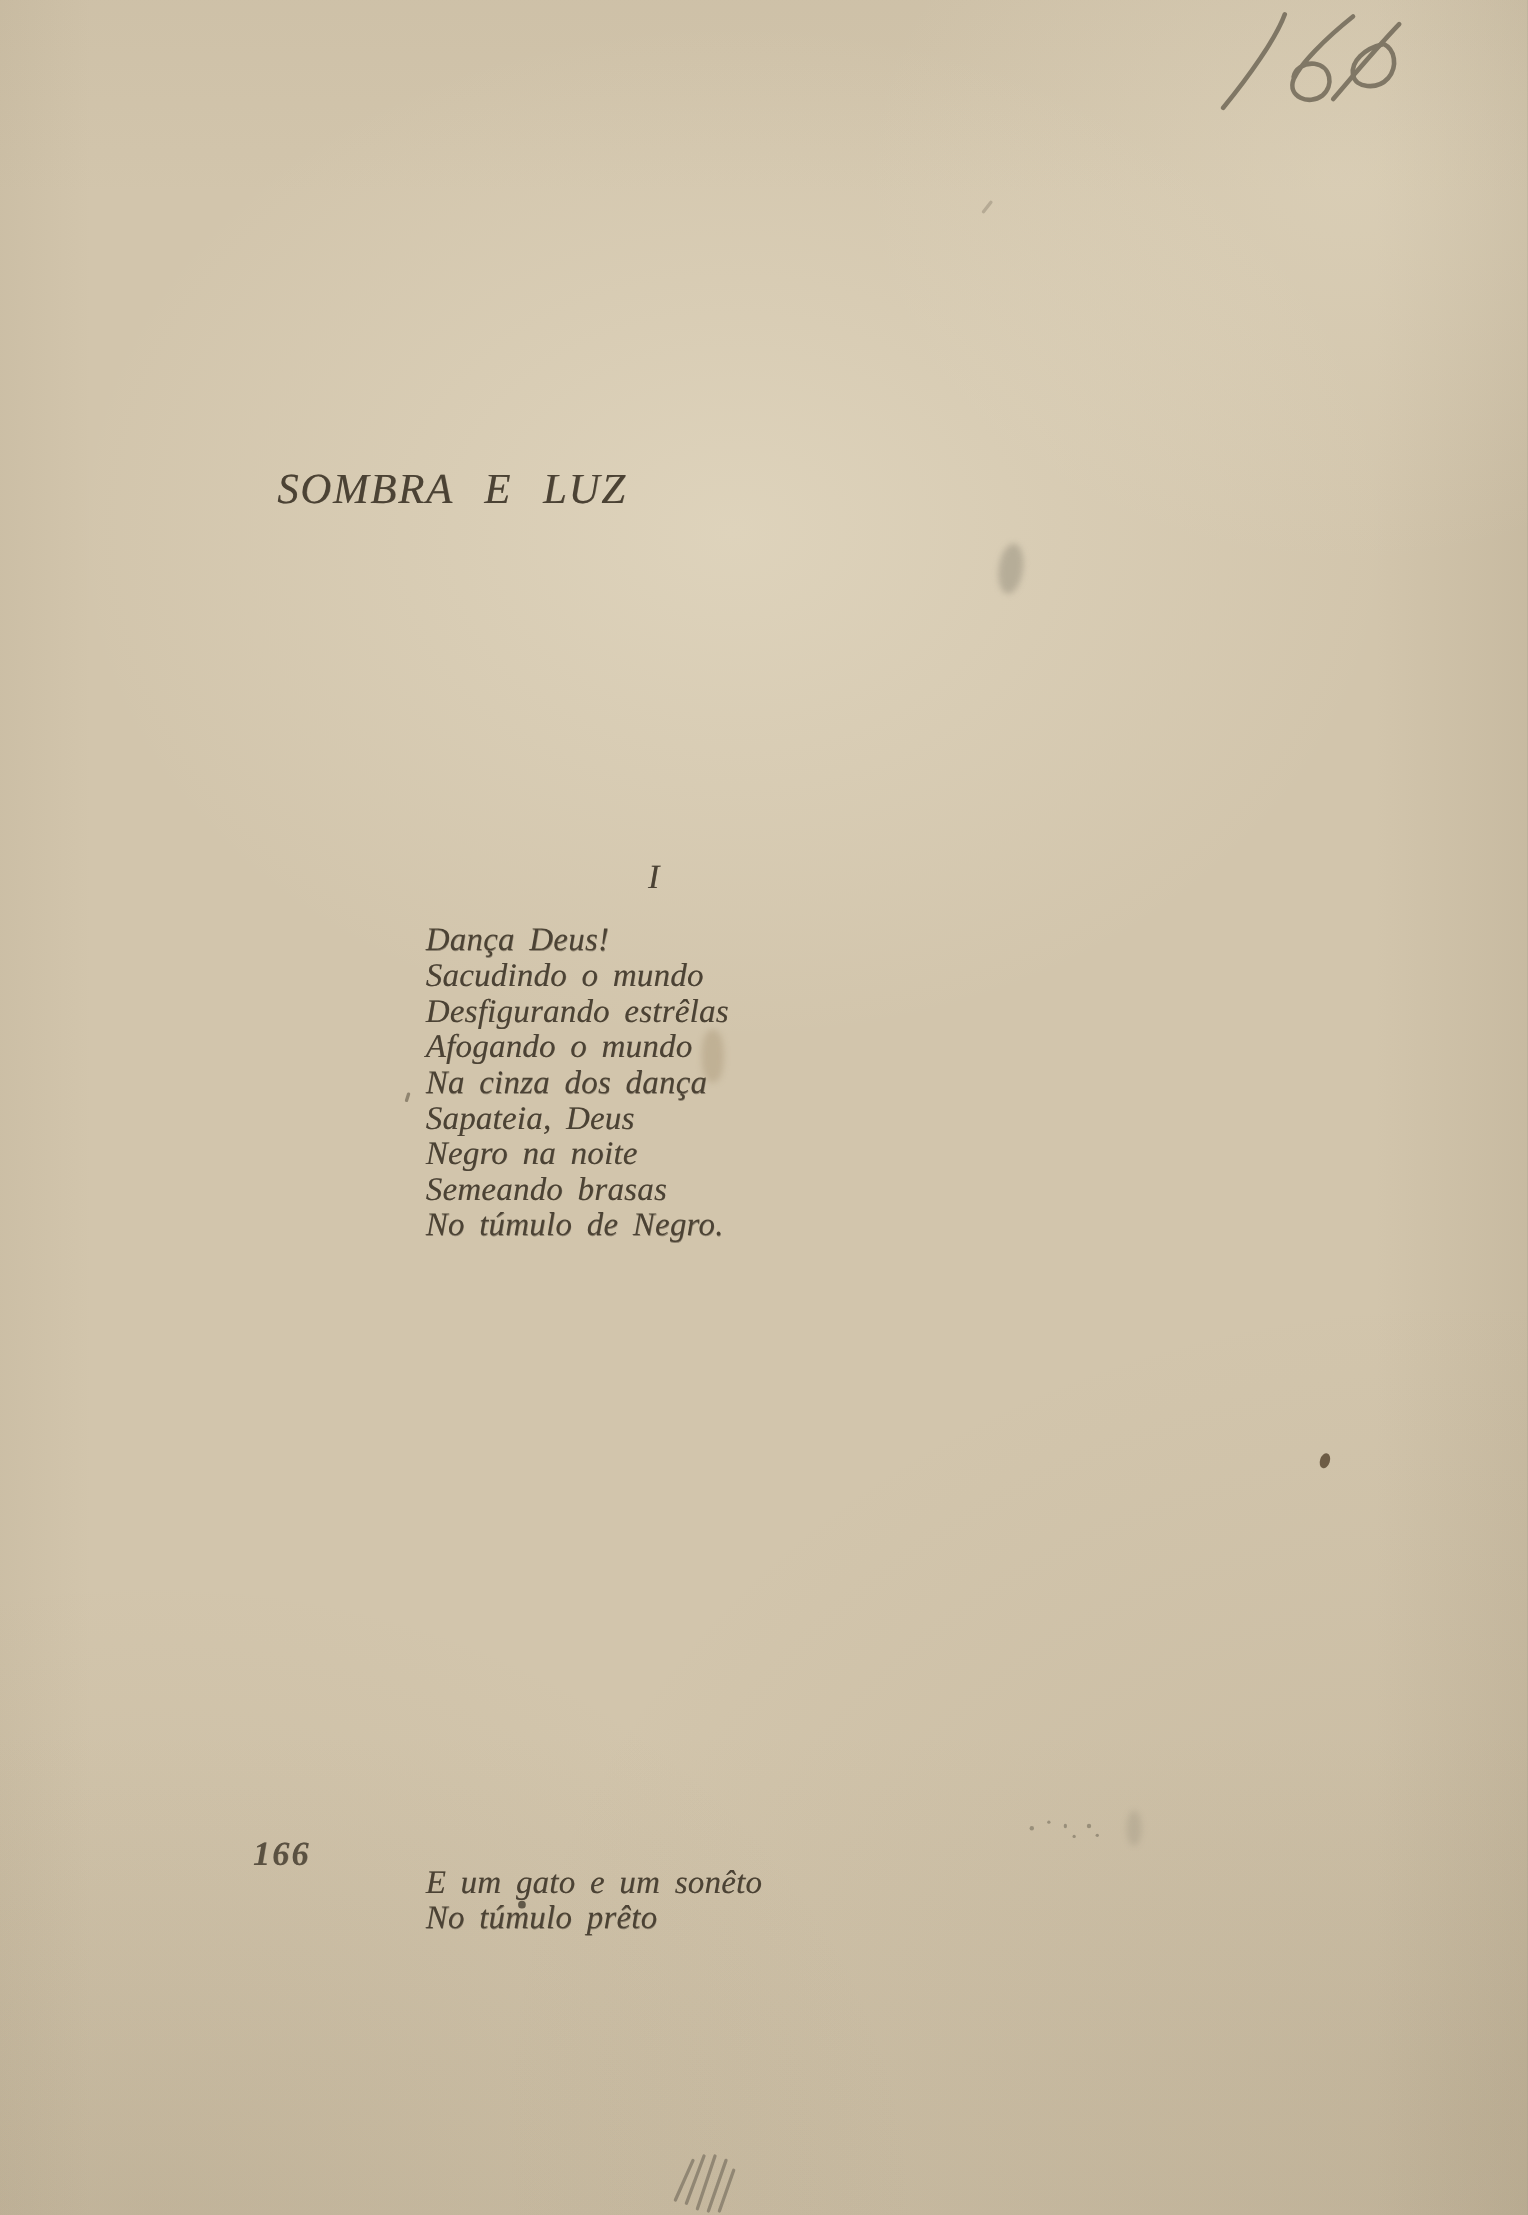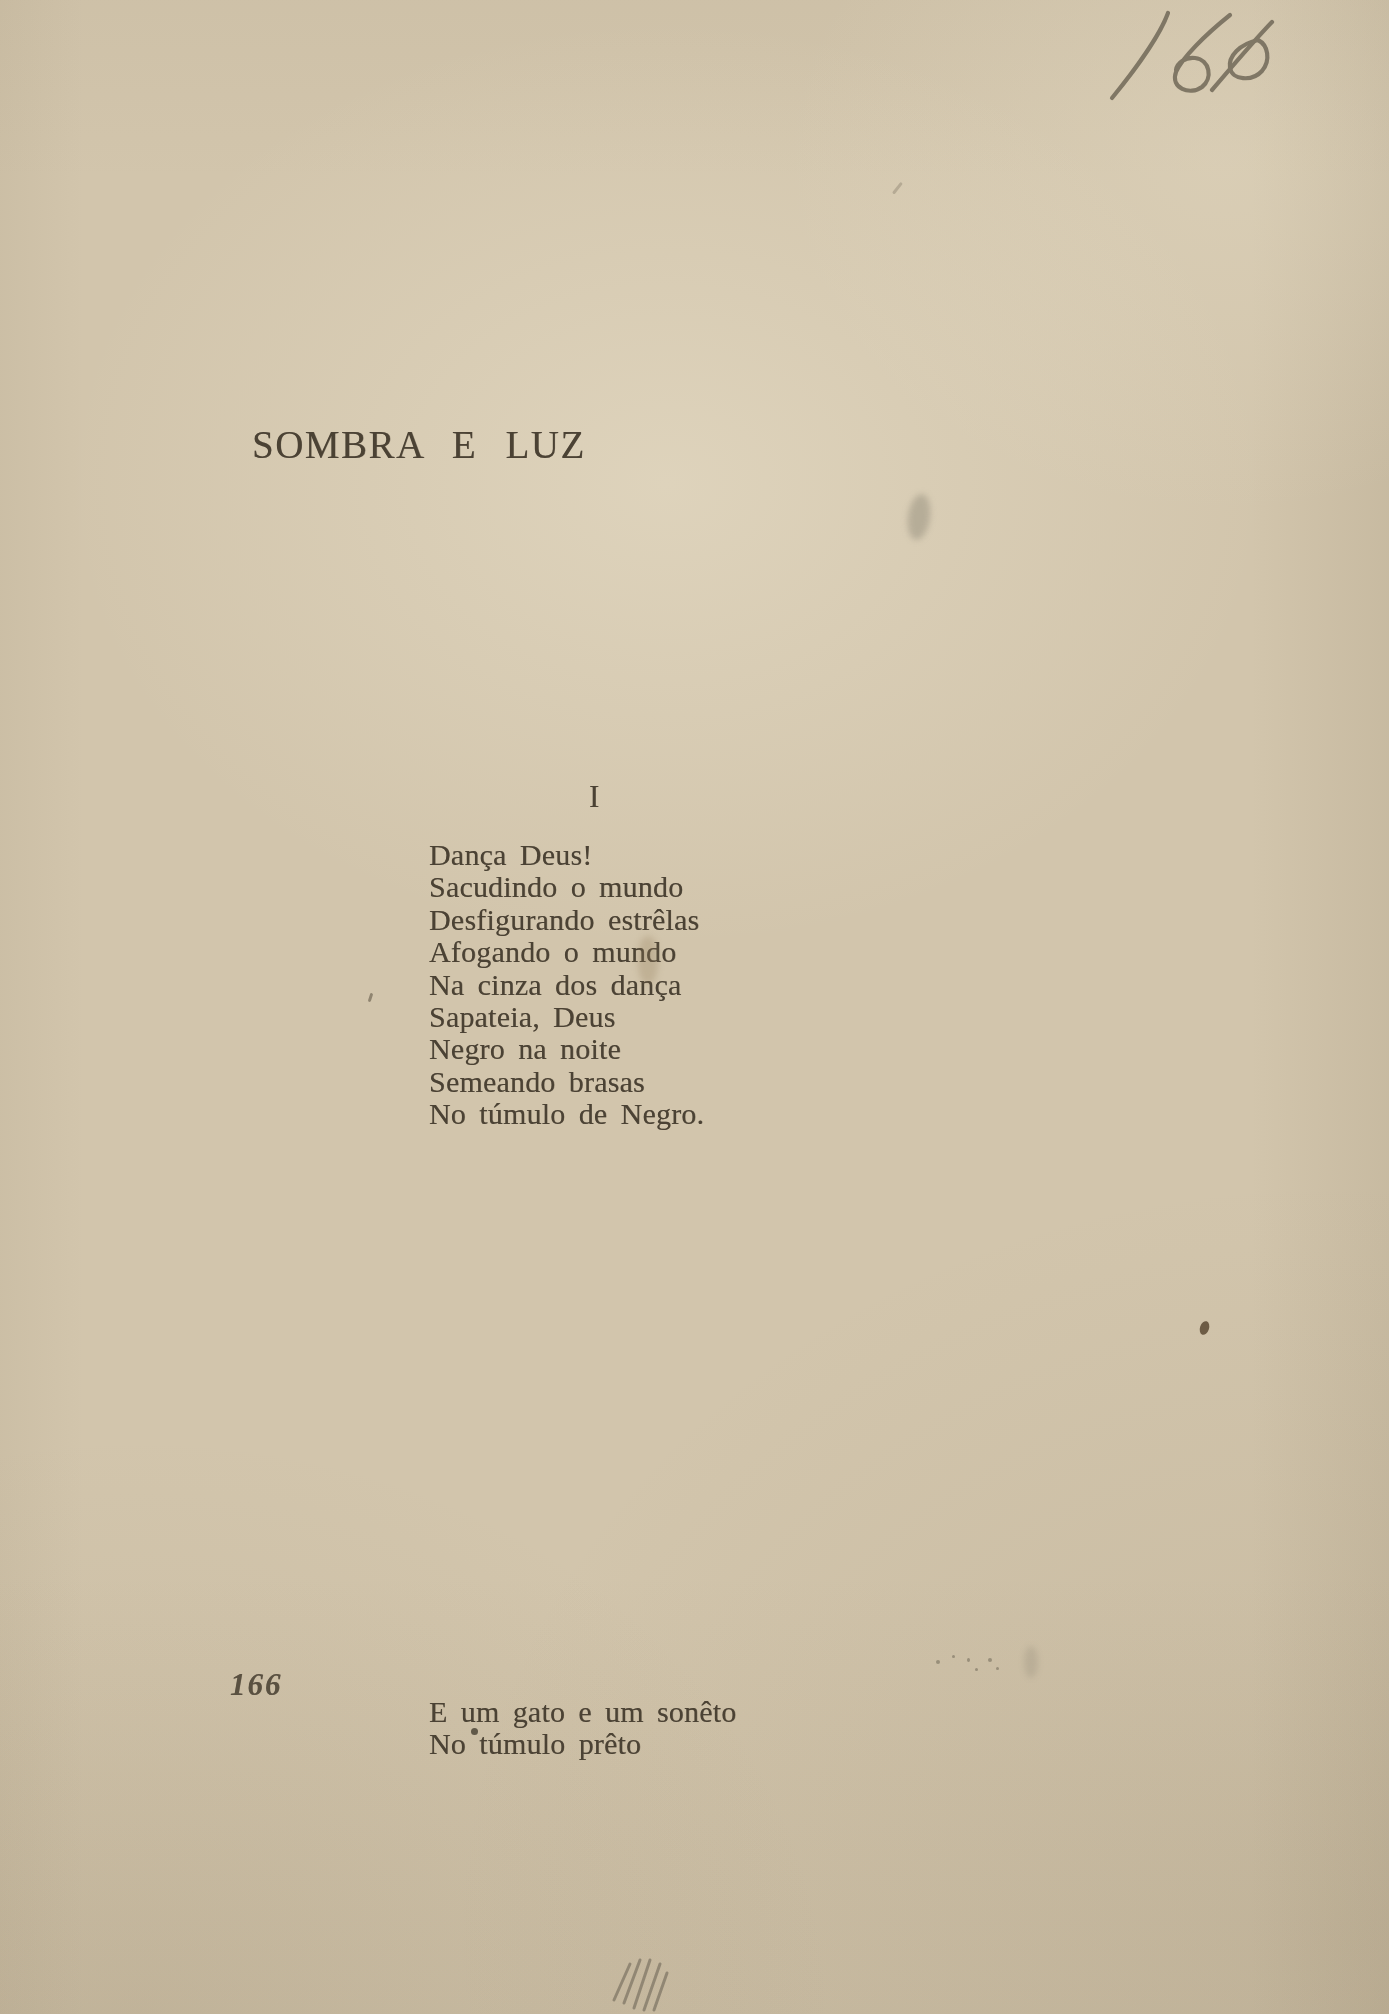--- a/index.html
+++ b/index.html
@@ -18,36 +18,36 @@
       radial-gradient(ellipse 60% 32% at 48% 24%, rgba(240,232,211,0.40), rgba(240,232,211,0) 72%),
       radial-gradient(ellipse 45% 25% at 88% 8%, rgba(233,224,201,0.30), rgba(233,224,201,0) 70%),
       radial-gradient(ellipse 70% 40% at 10% 100%, rgba(135,119,90,0.13), rgba(135,119,90,0) 72%),
       radial-gradient(ellipse 85% 50% at 96% 96%, rgba(135,119,90,0.15), rgba(135,119,90,0) 75%),
       linear-gradient(90deg, rgba(130,115,88,0.08) 0%, rgba(130,115,88,0) 6%, rgba(130,115,88,0) 90%, rgba(130,115,88,0.13) 100%),
       linear-gradient(180deg, rgba(130,115,88,0.05) 0%, rgba(130,115,88,0) 9%, rgba(130,115,88,0) 78%, rgba(130,115,88,0.11) 100%);
   }
   .printed{
     color:var(--ink);
     text-shadow:0.35px 0.35px 0.5px rgba(60,52,40,0.45);
+    font-style:italic;
   }
   .title{
     position:absolute;left:252px;top:422px;
     font-size:39px;letter-spacing:1.5px;word-spacing:17px;
     white-space:nowrap;
   }
   .numeral{
     position:absolute;left:589px;top:779px;
     font-size:31px;letter-spacing:1px;
   }
   .poem-stanza{
     position:absolute;left:387px;
     font-size:30px;line-height:32.4px;
     word-spacing:5.5px;letter-spacing:0.2px;
     white-space:nowrap;
-    margin-left:42px;
   }
   .footer-pagenum{
     position:absolute;left:230px;top:1667px;
     font-size:31px;font-style:italic;font-weight:bold;
     letter-spacing:2px;opacity:0.88;
   }
   .hw-svg{position:absolute;left:1080px;top:0;width:220px;height:110px;}
   .hatch-svg{position:absolute;left:596px;top:1950px;width:90px;height:64px;}
   .mark{position:absolute;pointer-events:none;}
   .smudge-gray{background:rgba(104,98,86,0.30);filter:blur(3px);border-radius:50%;}

